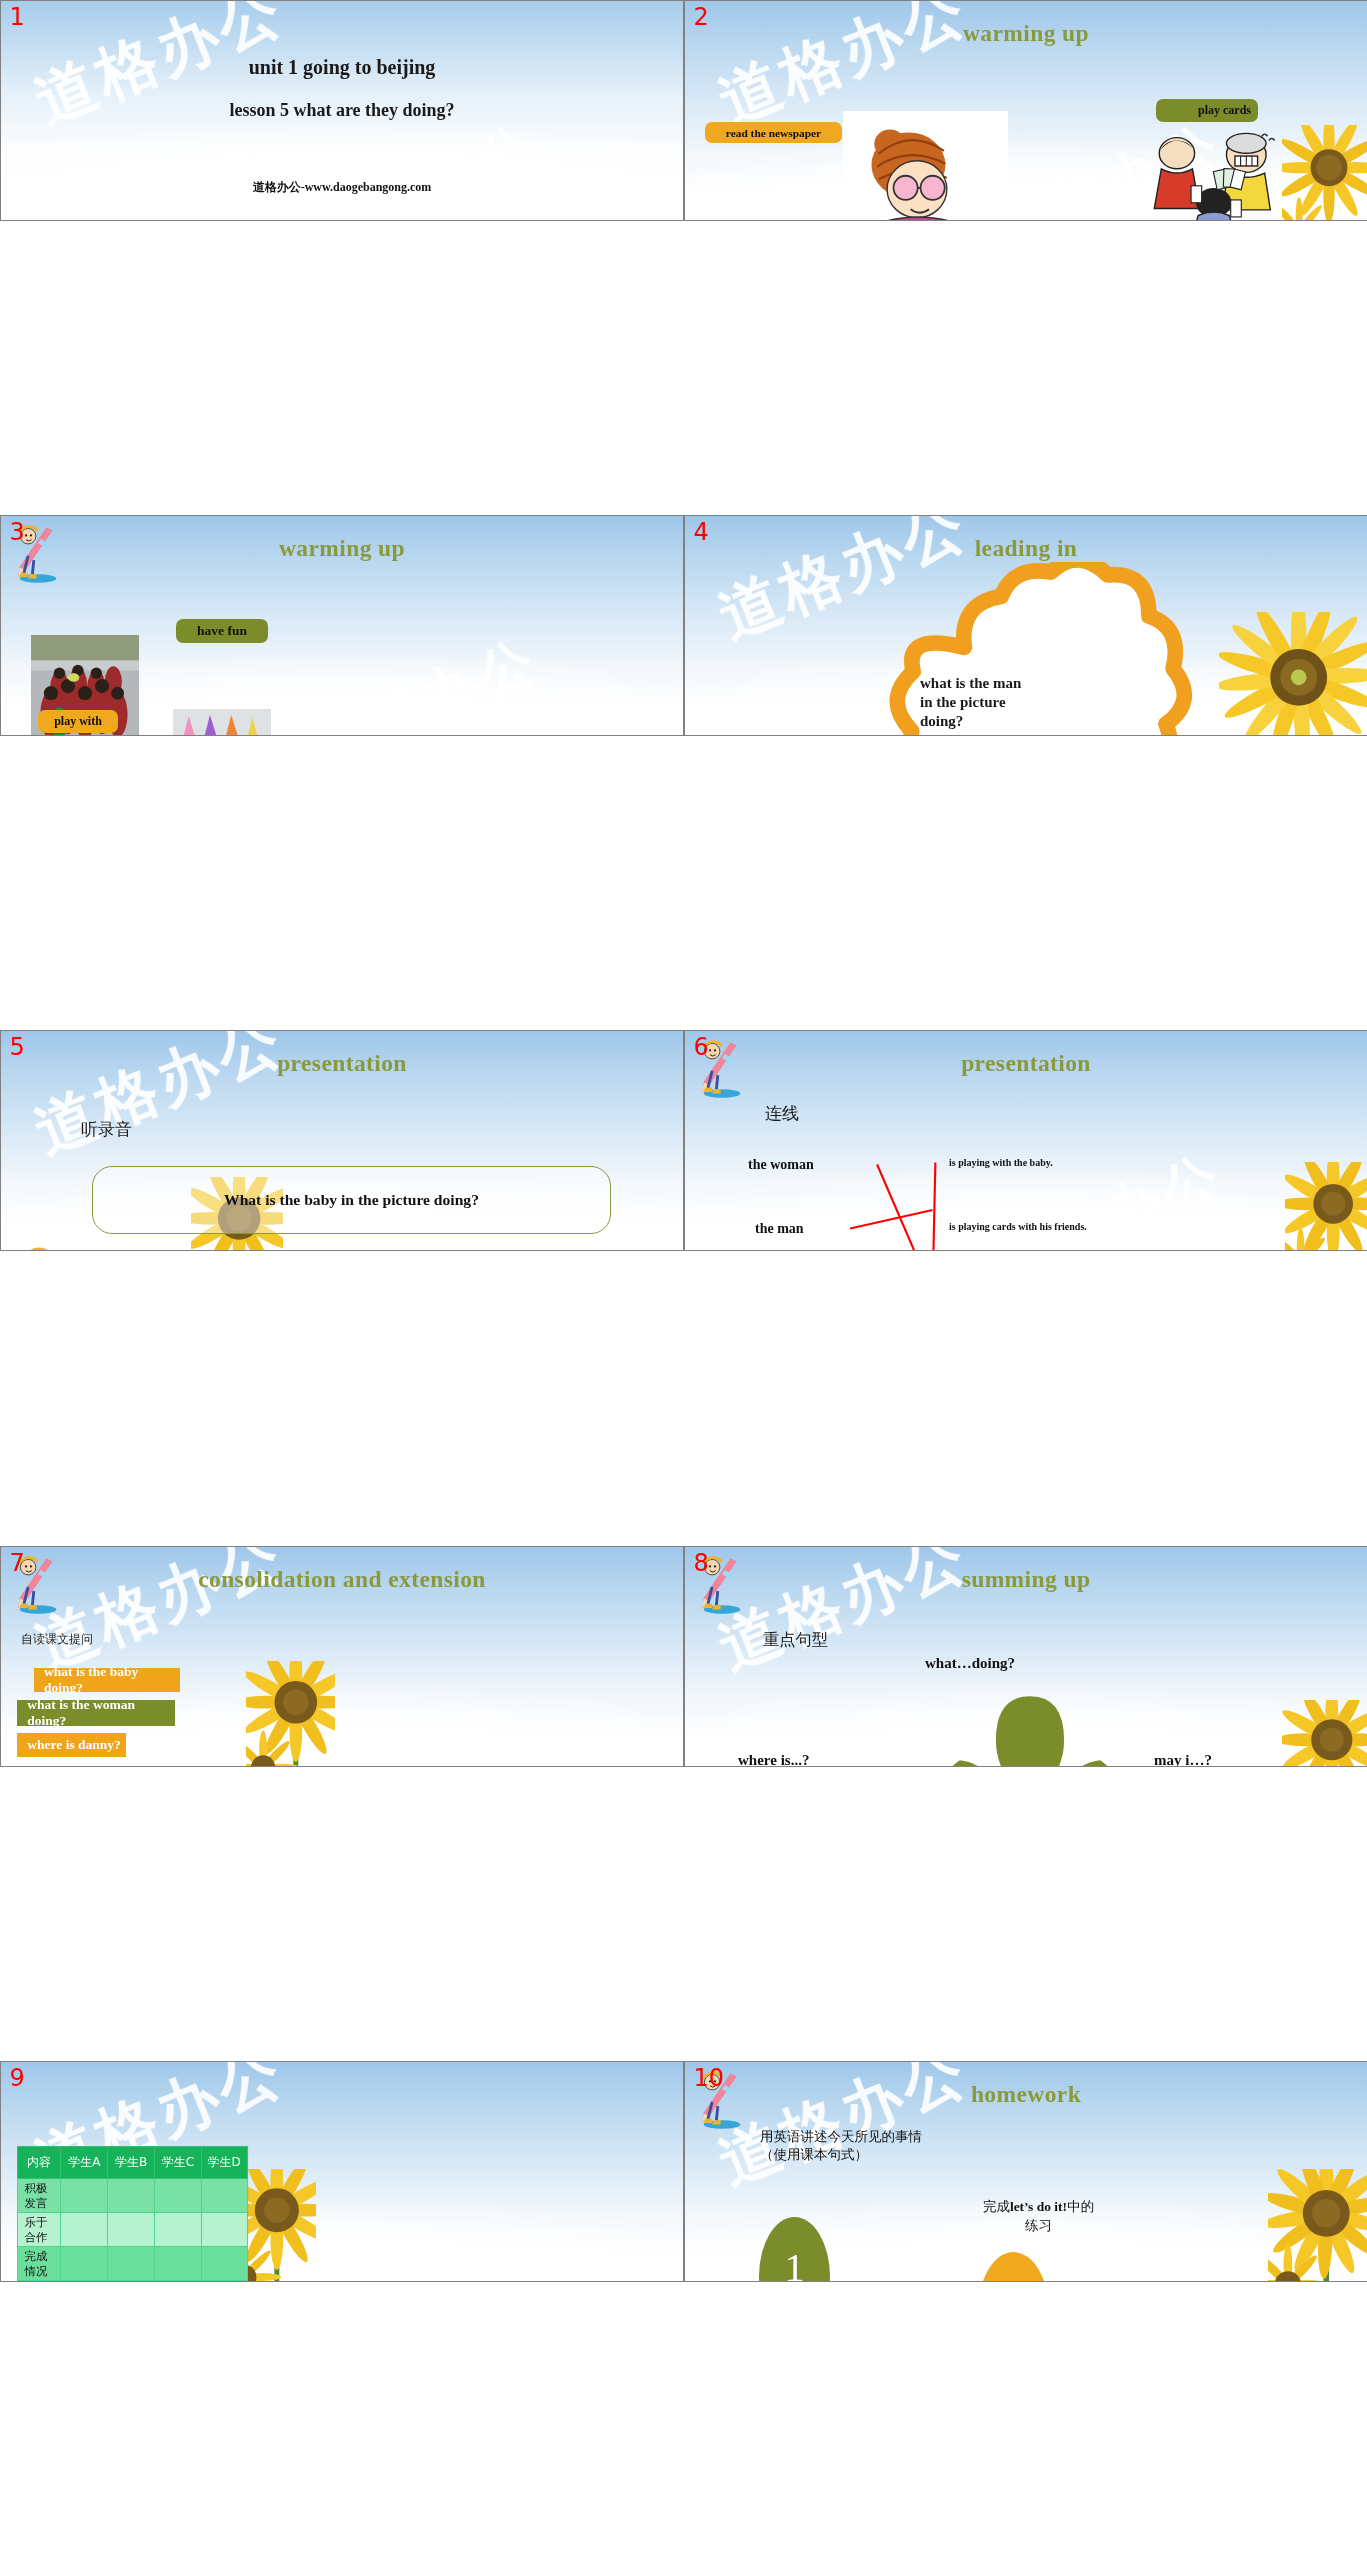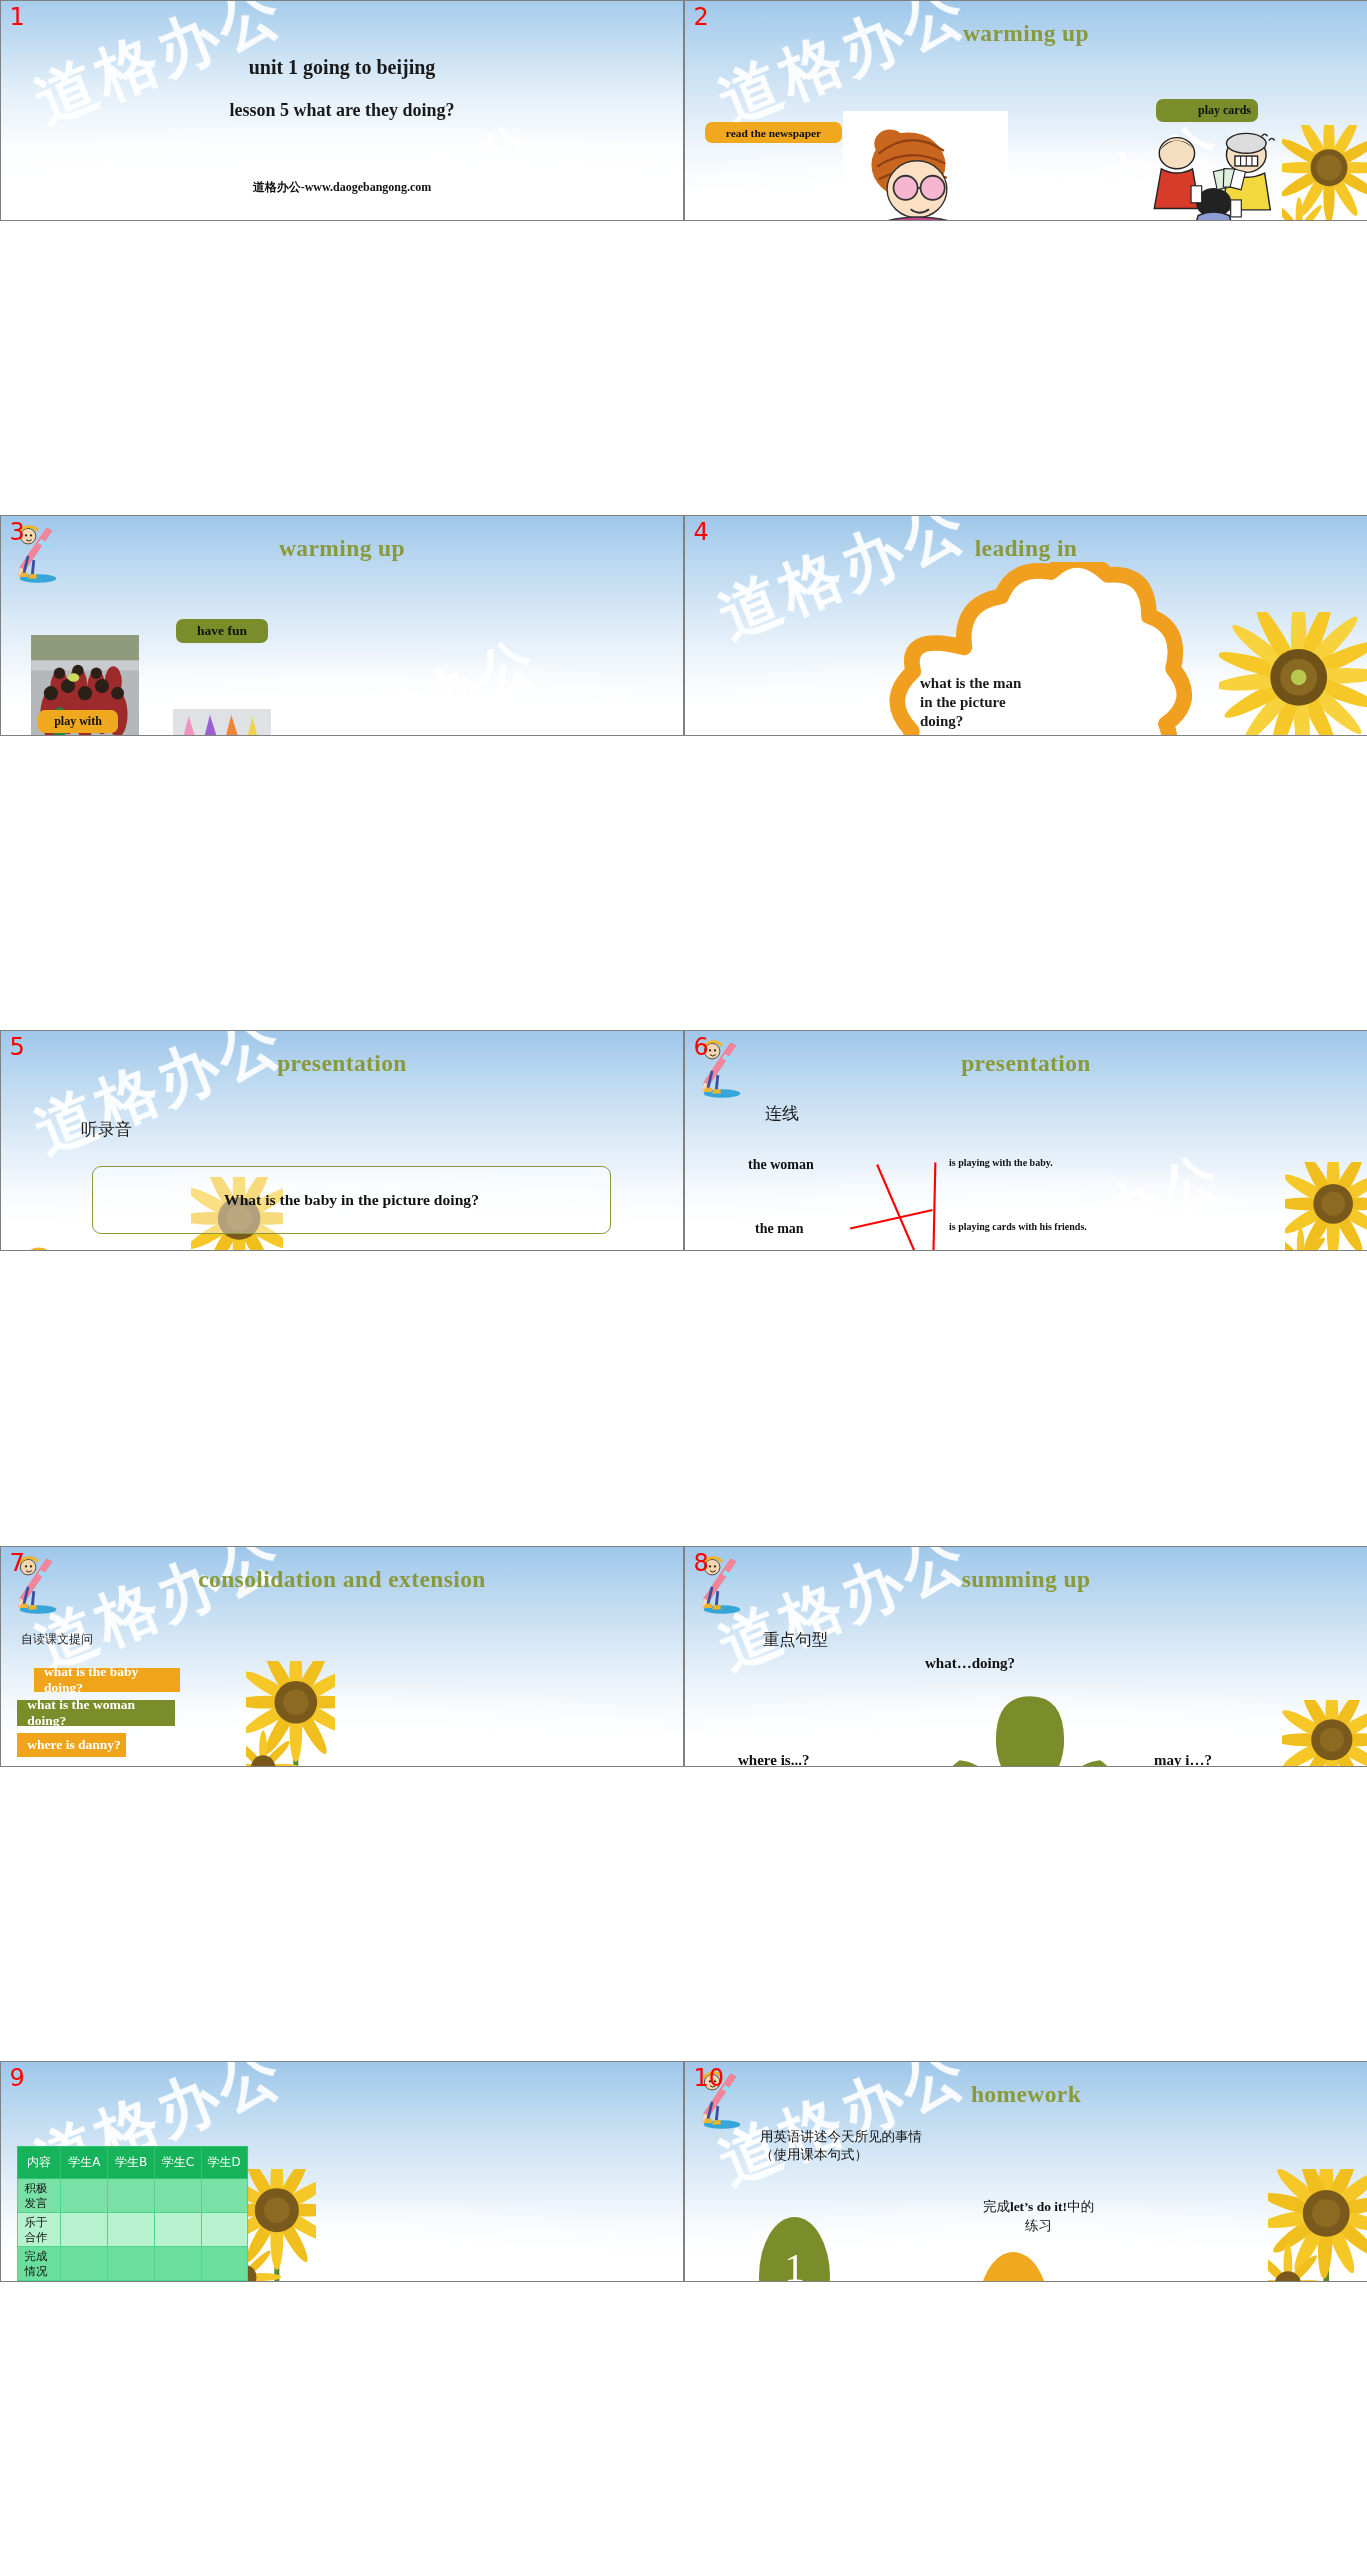--- a/index.html
+++ b/index.html
@@ -135,21 +135,21 @@
   .cloud-wrap { position: absolute; z-index: 15; }
   .cloud-text {
     position: absolute; z-index: 22;
     font-size: 15px; font-weight: bold; color: #1a1a1a;
     line-height: 1.25; text-align: left;
   }
 
   
   .roundbox {
     position: absolute; z-index: 18;
-    border: 1.4px solid #8a9a3a; border-radius: 9px;
+    border: 1.4px solid #8a9a3a; border-radius: 20px;
     background: rgba(255,255,255,0.42);
     display: flex; align-items: center; justify-content: center;
     font-size: 15.6px; font-weight: bold; color: #111;
   }
   .cn { position: absolute; z-index: 20; font-family: "DejaVu Sans", sans-serif; color: #1a1a1a; }
 
   .blueline {
     position: absolute; z-index: 20;
     color: #2222cc; font-weight: bold; font-size: 12.8px;
   }

